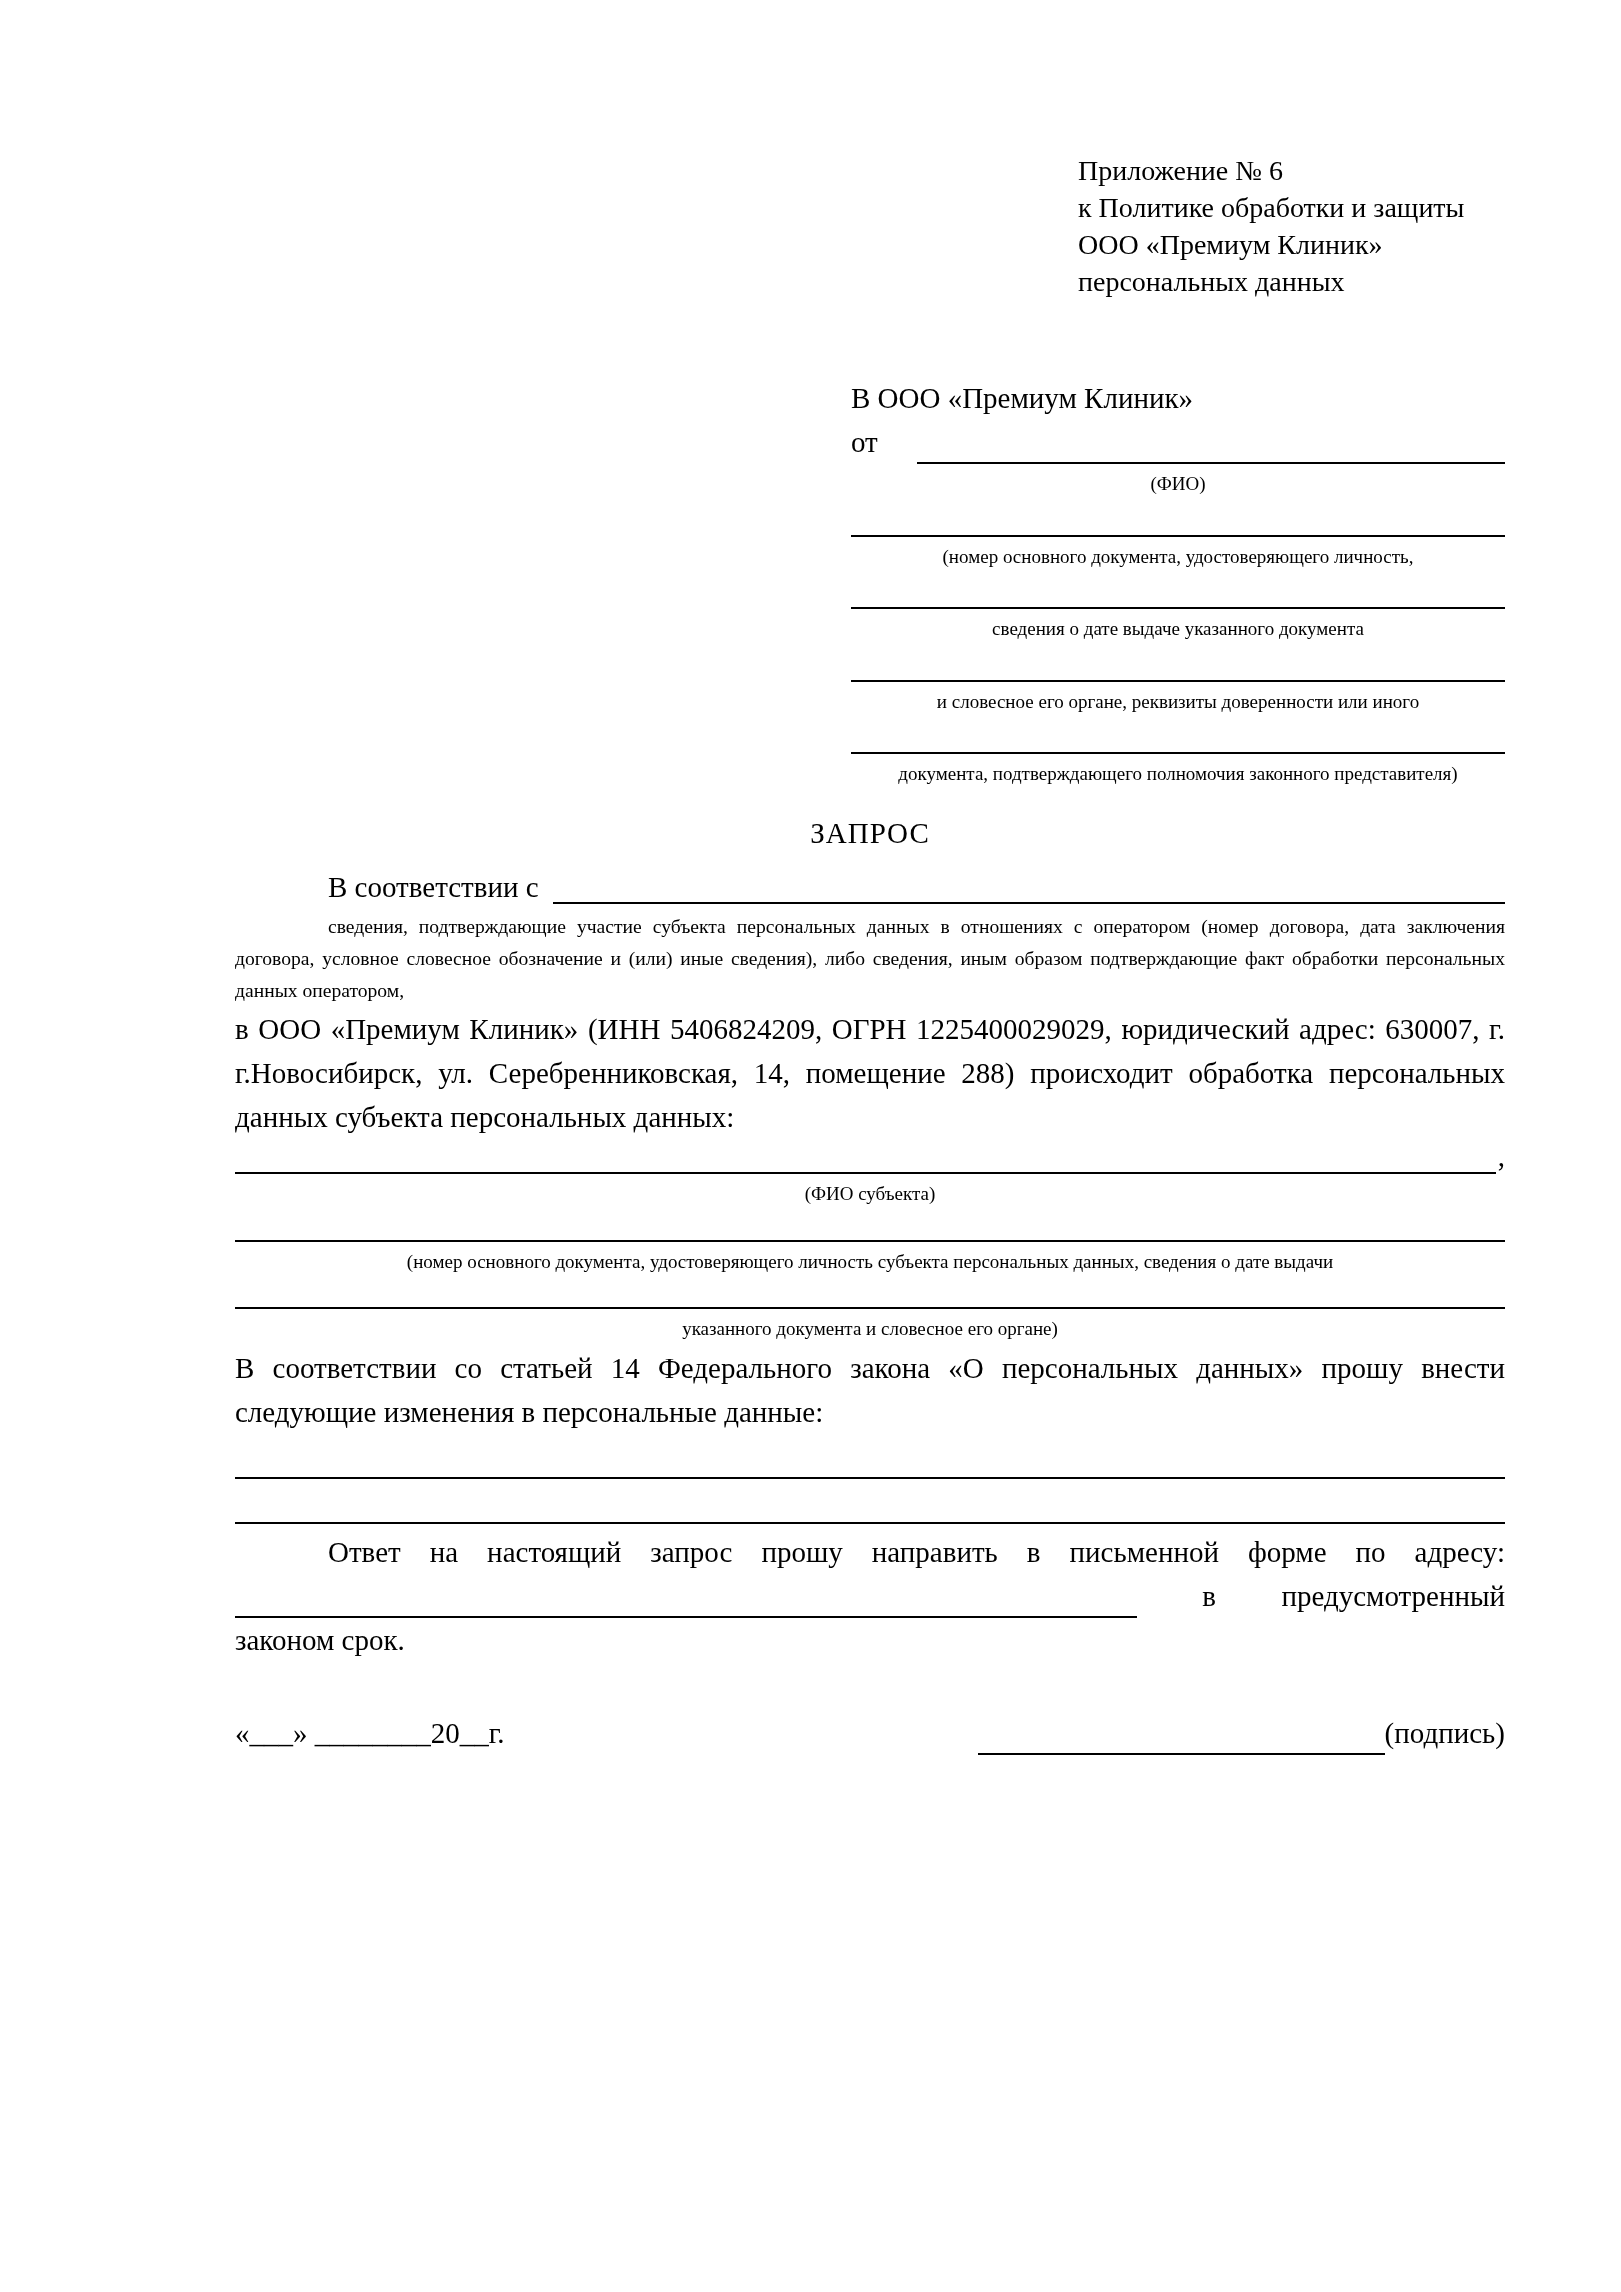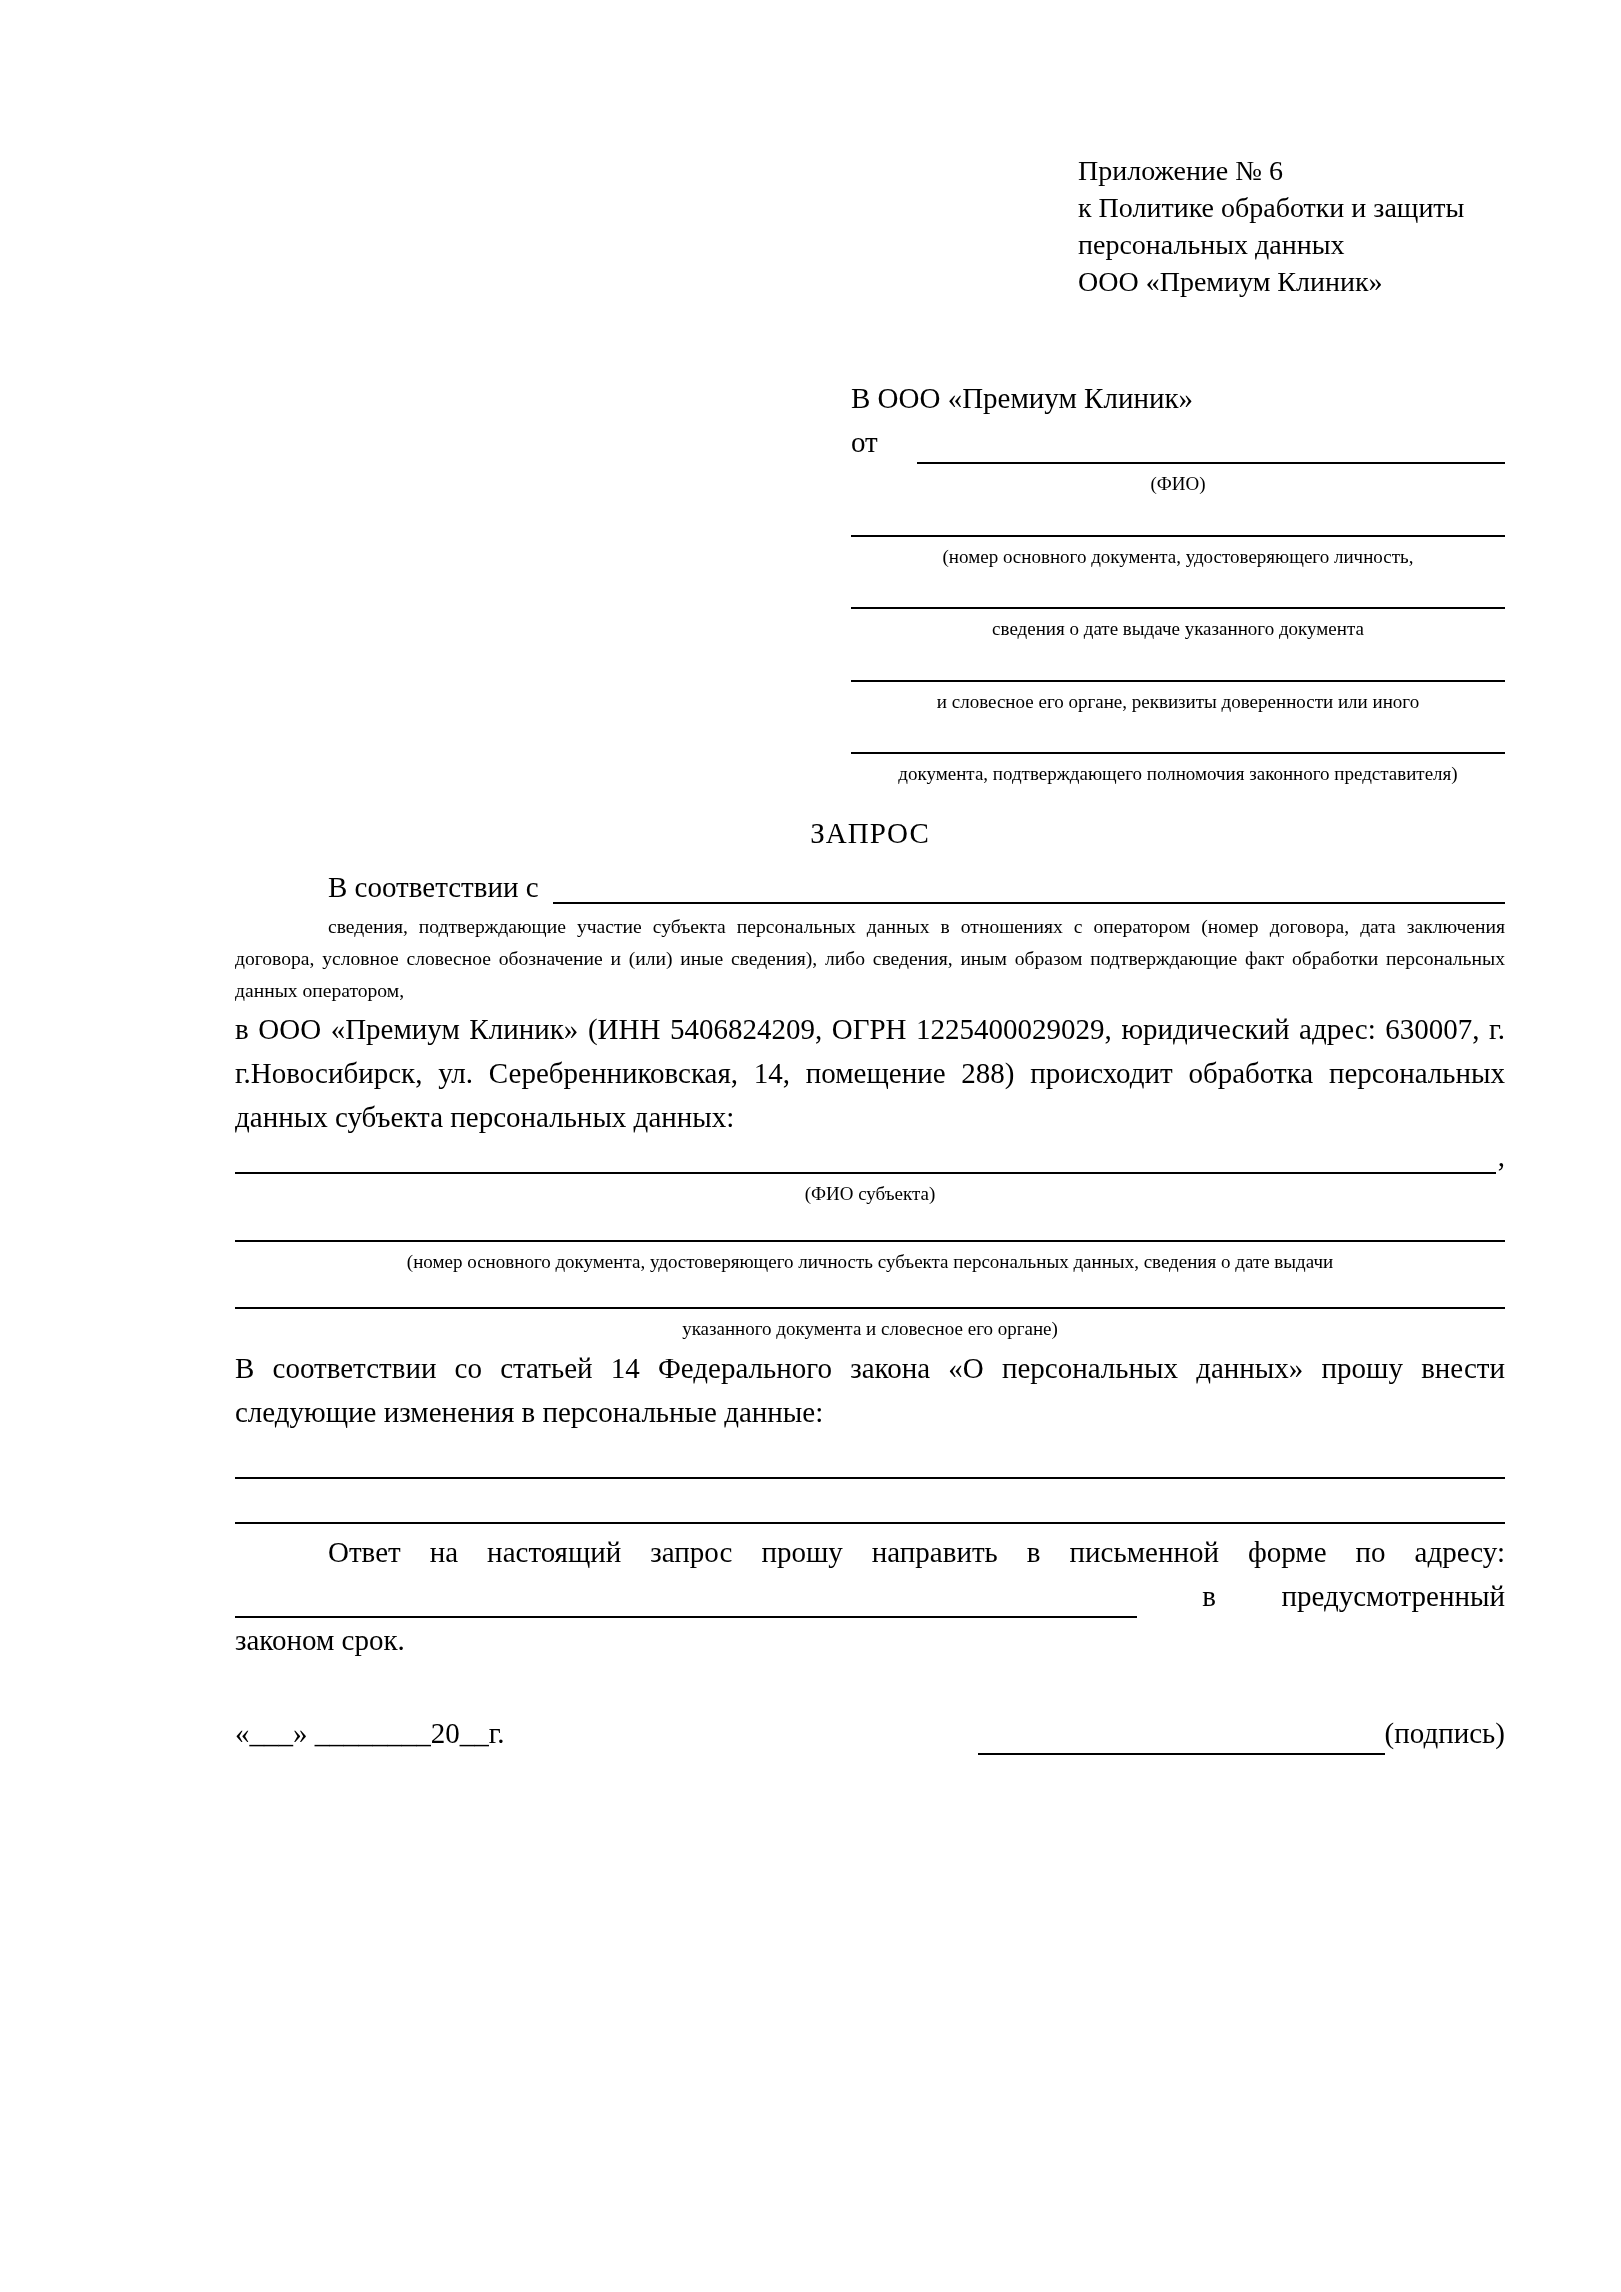--- a/index.html
+++ b/index.html
@@ -43,22 +43,22 @@
   .sig .fill { width:407px; height:37px; }
 </style>
 </head>
 <body>
 
 <div class="page">
 
   <div class="hdr">
     <div>Приложение № 6</div>
     <div>к Политике обработки и защиты</div>
+    <div>ООО «Премиум Клиник»</div>
     <div>персональных данных</div>
-    <div>ООО «Премиум Клиник»</div>
   </div>
 
 
   <div class="addr">
     <div>В ООО «Премиум Клиник»</div>
     <div class="row fromrow">
       <span class="lbl">от</span>
       <span class="fill"></span>
     </div>
     <div class="cap">(ФИО)</div>

